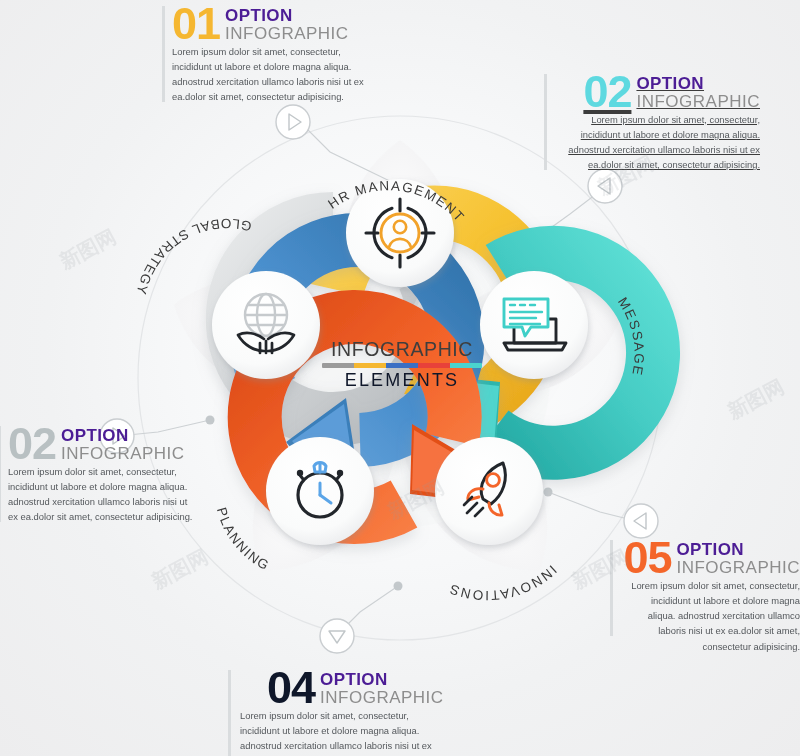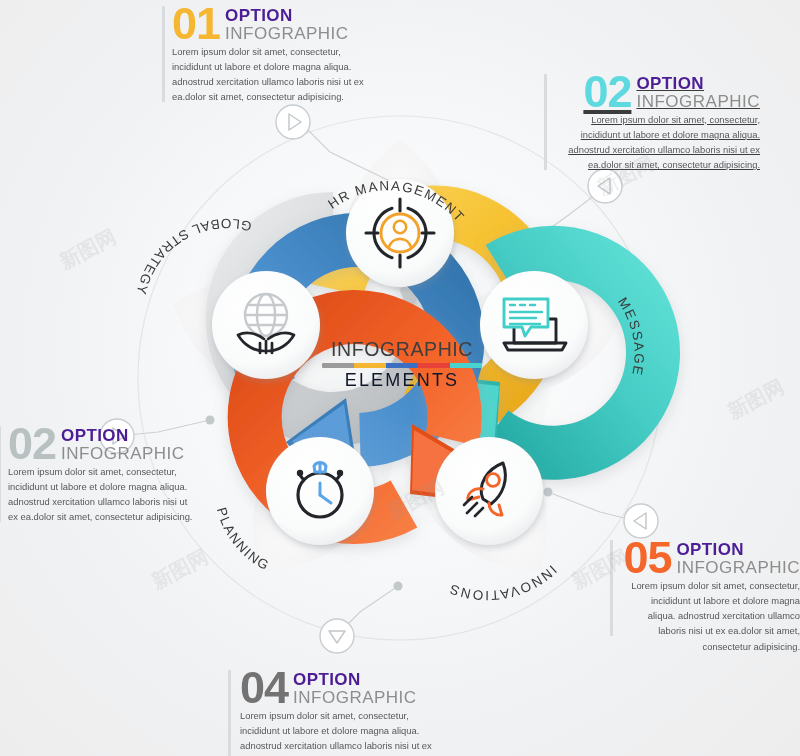--- a/index.html
+++ b/index.html
@@ -41,21 +41,21 @@
   #opt1 .opt-bar{left:-10px;top:2px;height:96px;}
   #opt1 .opt-num{color:#f5b731;}
   #opt2{left:556px;top:72px;width:204px;text-decoration:underline;}
   #opt2 .opt-bar{left:-12px;top:2px;height:96px;}
   #opt2 .opt-num{color:#5ed9e0;}
   #opt3{left:622px;top:538px;width:178px;}
   #opt3 .opt-bar{left:-12px;top:2px;height:96px;}
   #opt3 .opt-num{color:#f4662a;}
   #opt4{left:240px;top:668px;width:200px;}
   #opt4 .opt-bar{left:-12px;top:2px;height:88px;}
-  #opt4 .opt-num{color:#737373;}
+  #opt4 .opt-num{color:#0f172a;margin-left:27px;}
   #opt5{left:8px;top:424px;width:190px;}
   #opt5 .opt-bar{left:-10px;top:2px;height:96px;}
   #opt5 .opt-num{color:#b8c0c2;}
 
   
   .center-mark{
     position:absolute;left:322px;top:340px;width:160px;text-align:center;
     pointer-events:none;
   }
   .cm-top{font-size:19.5px;letter-spacing:.6px;color:#3e3e3e;line-height:1;}

